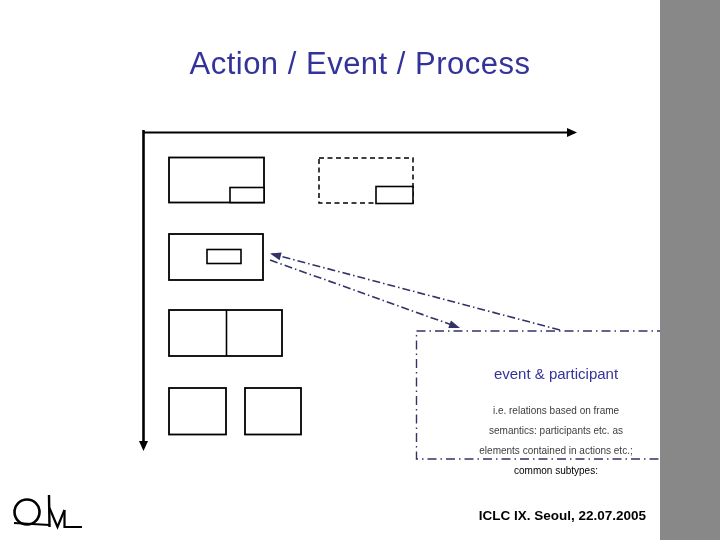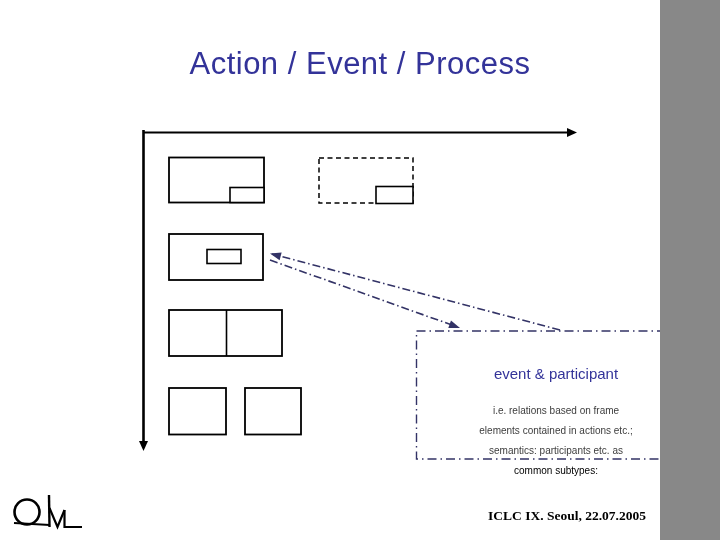--- a/index.html
+++ b/index.html
@@ -59,21 +59,21 @@
   .callout-highlight { color: #000000; }
   .logo-svg {
     position: absolute;
     left: 6px;
     top: 488px;
   }
   .slide-footer {
     position: absolute;
     right: 14px;
     top: 508px;
-    font-family: Liberation Serif, serif;
+    font-family: Liberation Sans, sans-serif;
     font-weight: bold;
     font-size: 13.5px;
     color: #000000;
   }
 </style>
 </head>
 <body>
 
 <div class="slide">
 
@@ -106,22 +106,22 @@
     <line x1="270" y1="260" x2="456" y2="326.5" stroke="#333366" stroke-width="1.6" stroke-dasharray="8 3 1.5 3"></line>
     <polygon points="0,0 -11,-4 -11,4" fill="#333366" transform="translate(460,328) rotate(19.7)"></polygon>
 
     <rect x="416.5" y="331" width="279" height="128" fill="#fff" stroke="#333366" stroke-width="1.4" stroke-dasharray="9 4 1.5 4"></rect>
   </svg>
 
   <div class="callout-text">
     <div class="callout-title">event &amp; participant</div>
     <div class="callout-body">
       <div class="callout-line">i.e. relations based on frame</div>
+      <div class="callout-line">semantics: participants etc. as</div>
       <div class="callout-line">elements contained in actions etc.;</div>
-      <div class="callout-line">semantics: participants etc. as</div>
       <div class="callout-line callout-highlight">common subtypes:</div>
     </div>
   </div>
 
   <svg class="logo-svg" width="90" height="50" viewBox="0 0 90 50" xmlns="http://www.w3.org/2000/svg">
     <circle cx="21" cy="24" r="12.5" fill="none" stroke="#000" stroke-width="2.6"></circle>
     <line x1="8" y1="35" x2="44" y2="37" stroke="#000" stroke-width="2"></line>
     <line x1="43" y1="7" x2="43.5" y2="39" stroke="#000" stroke-width="2.4"></line>
     <polyline points="43.5,20 51.5,39 58.5,22" fill="none" stroke="#000" stroke-width="2.2"></polyline>
     <polyline points="58.5,22 58.5,39 76,39" fill="none" stroke="#000" stroke-width="2.2"></polyline>

